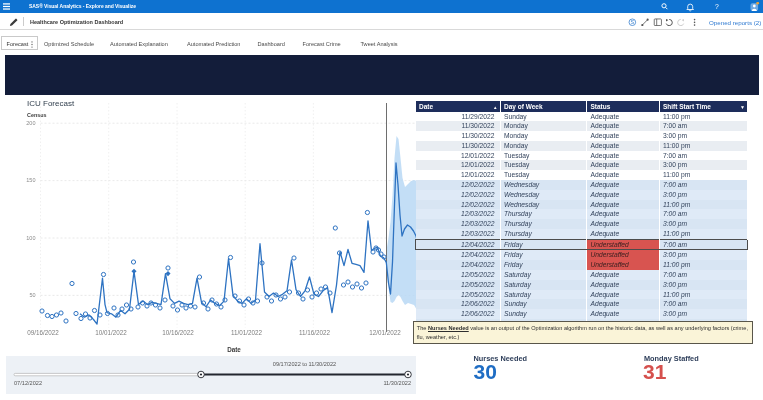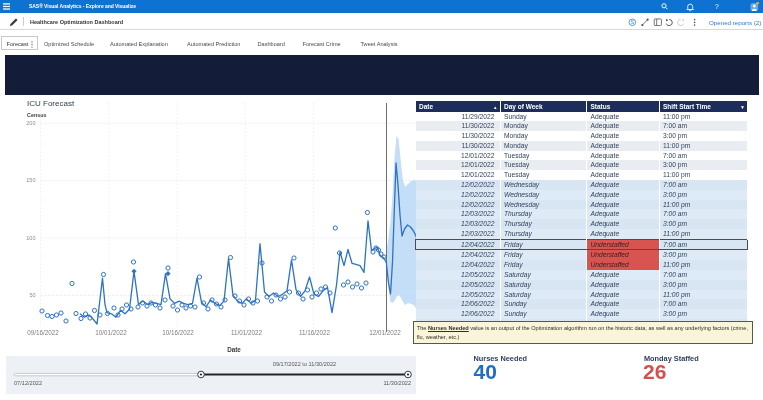--- a/index.html
+++ b/index.html
@@ -369,23 +369,23 @@
             <td class="c3">Adequate</td>
             <td class="c4">11:00 pm</td>
           </tr>
     </tbody>
       </table>
   </div>
 
   <div id="note" class="abs">The <b><u>Nurses Needed</u></b> value is an output of the Optimization algorithm run on the historic data, as well as any underlying factors (crime, flu, weather, etc.)</div>
 
   <div class="abs kpilabel" style="left:473.5px;top:353.5px">Nurses Needed</div>
-  <div class="abs kpival" style="left:473.5px;top:361px;color:#1f6dc4">40</div>
+  <div class="abs kpival" style="left:473.5px;top:361px;color:#1f6dc4">30</div>
   <div class="abs kpilabel" style="left:644px;top:353.5px">Monday Staffed</div>
-  <div class="abs kpival" style="left:643px;top:361px;color:#d5504d">26</div>
+  <div class="abs kpival" style="left:643px;top:361px;color:#d5504d">31</div>
 
   <div id="sliderpanel" class="abs">
     <div class="rangelabel">09/17/2022 to 11/30/2022</div>
     <svg class="abs" style="left:0;top:12px" width="410" height="14" viewBox="0 0 410 14">
       <rect x="8" y="5.4" width="188" height="2.4" rx="1.2" fill="#fff" stroke="#b5b5b5" stroke-width="0.7"></rect>
       <line x1="195" y1="6.5" x2="402" y2="6.5" stroke="#23262e" stroke-width="1.8"></line>
       <circle cx="195" cy="6.5" r="3.3" fill="#fff" stroke="#23262e" stroke-width="0.9"></circle>
       <circle cx="195" cy="6.5" r="1.1" fill="#23262e"></circle>
       <circle cx="402" cy="6.5" r="3.3" fill="#fff" stroke="#23262e" stroke-width="0.9"></circle>
       <circle cx="402" cy="6.5" r="1.1" fill="#23262e"></circle>

